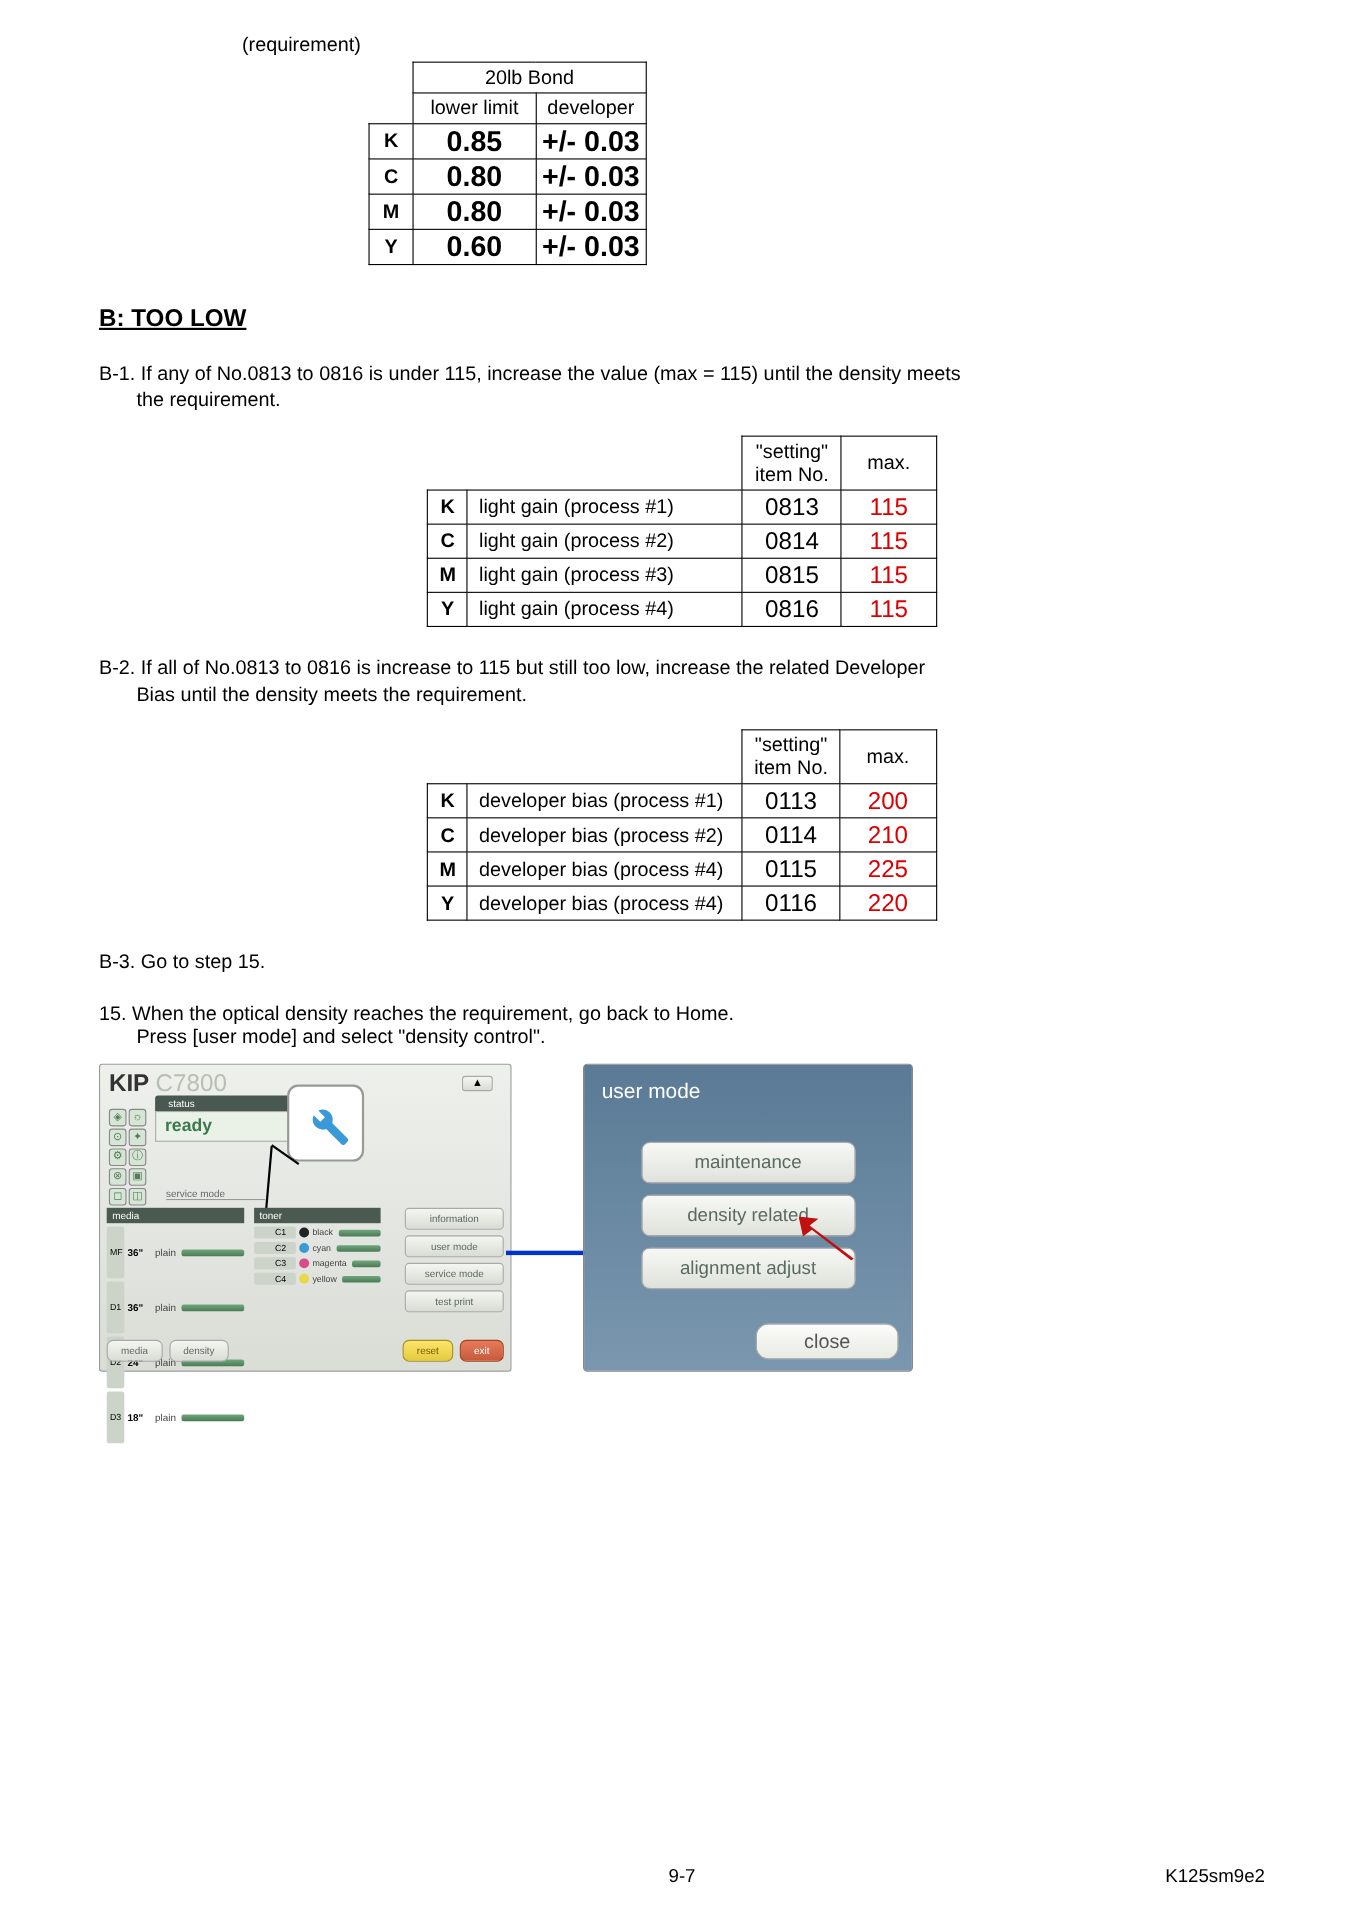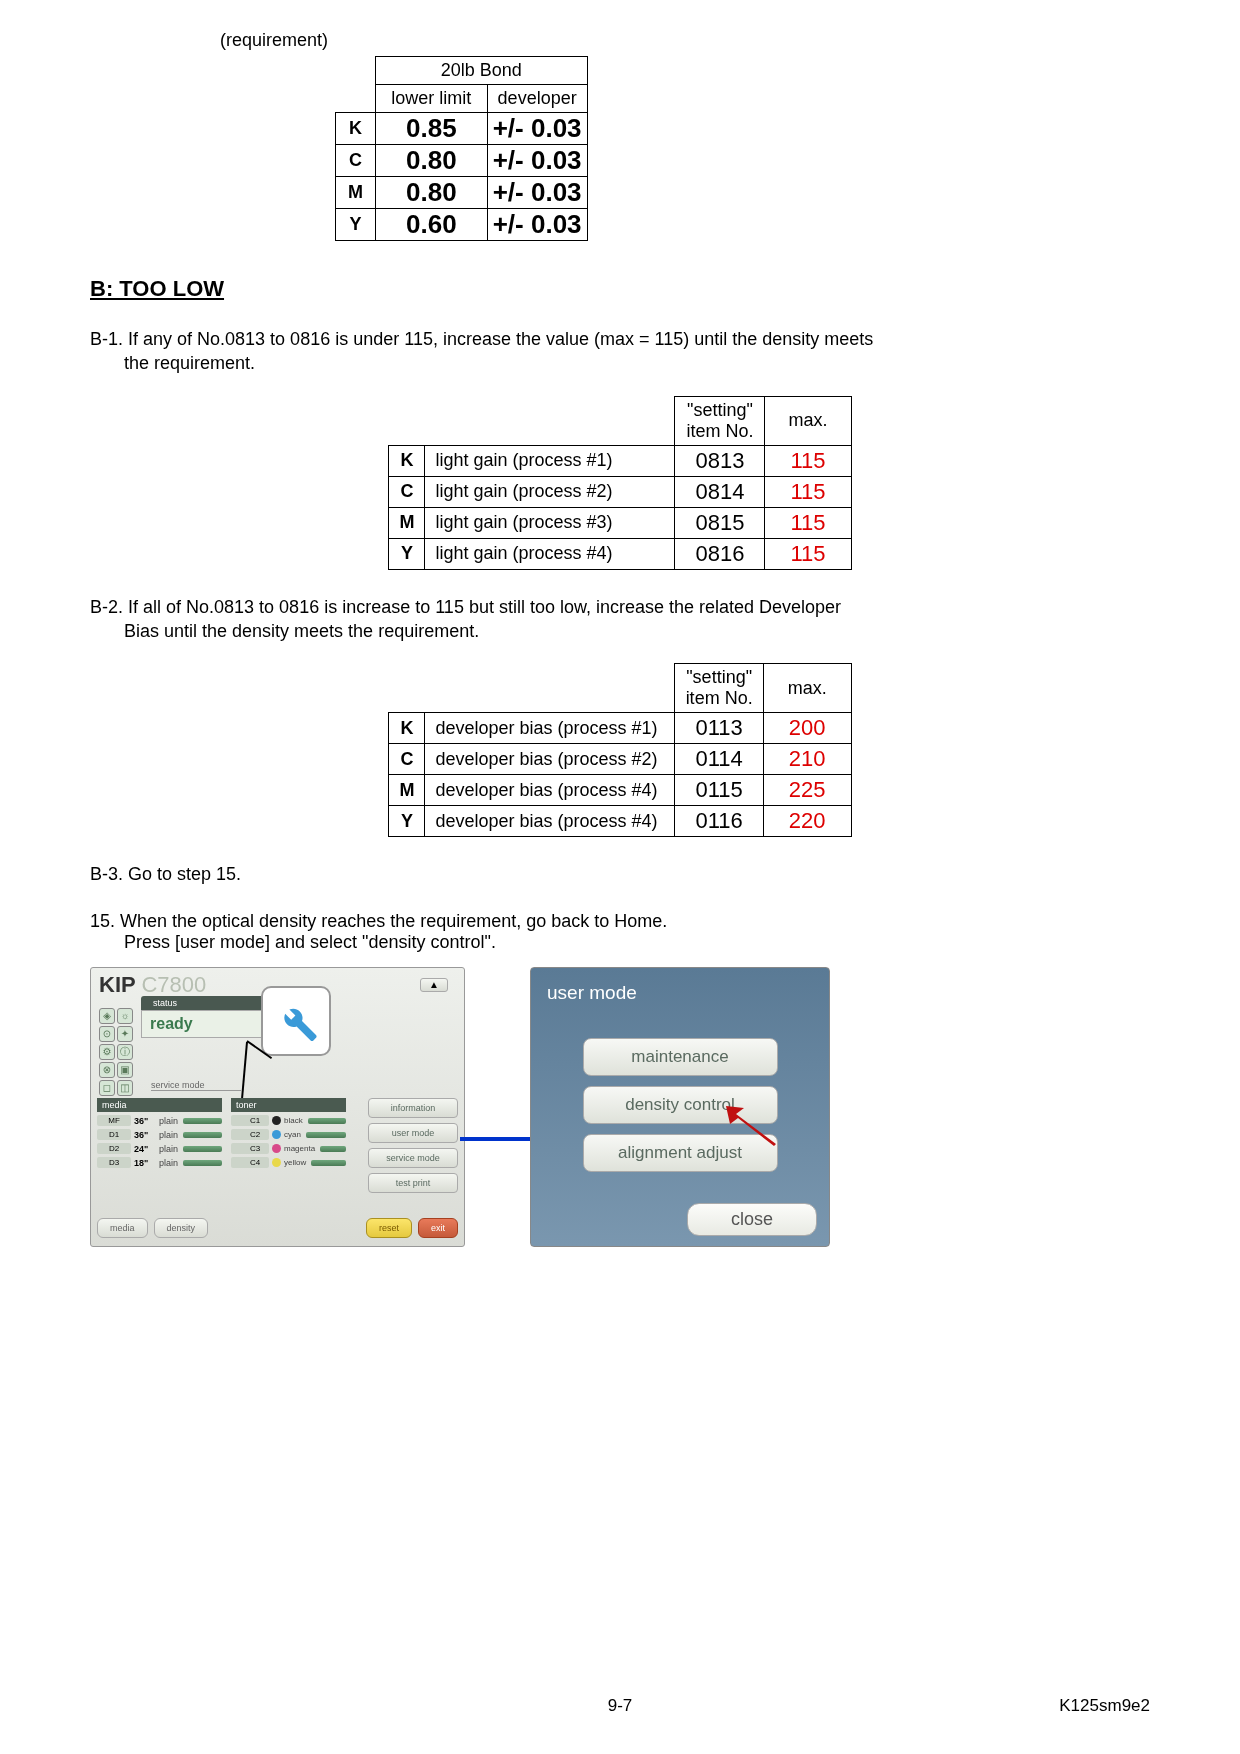--- a/index.html
+++ b/index.html
@@ -49,21 +49,21 @@
     .kip-title { font-size: 22px; font-weight: bold; color: #333; padding: 4px 8px 0 8px; }
     .kip-title .c7800 { font-weight: normal; color: #b7bfb2; }
     .status-box { position: absolute; left: 50px; top: 28px; width: 150px; background: #495850; color: #fff; font-size: 9px; padding: 2px 12px; border-radius: 3px 3px 0 0;}
     .ready-box { position: absolute; left: 50px; top: 42px; width: 150px; background: #eaf1e7; color: #3a7a4e; font-weight: bold; font-size: 16px; padding: 4px 8px; border: 1px solid #aaa; }
     .sm-label { position: absolute; left: 60px; top: 112px; font-size: 9px; color: #666; border-bottom: 1px solid #999; width: 90px; }
     .icon-grid { position: absolute; left: 8px; top: 40px; width: 40px; display: flex; flex-wrap: wrap; gap: 2px;}
     .icon-grid span { width: 16px; height: 16px; background: #d6e6d6; border: 1px solid #888; border-radius: 3px; display: inline-block; font-size: 10px; text-align:center; line-height: 14px; color:#5a7a5a;}
     .media-section { position: absolute; left: 6px; top: 130px; width: 125px; }
     .media-section .sec-title, .toner-section .sec-title { background: #4a5a50; color: #fff; font-size: 9px; padding: 2px 5px; }
     .media-row, .toner-row { display: flex; align-items: center; font-size: 9px; margin-top: 3px; gap: 3px;}
-    .media-row .slot { background: #ccd4c9; padding: 1px 3px; border-radius: 2px; width: 34px; text-align:center; font-size: 8px;}
+    .media-row .slot { background: #ccd4c9; padding: 19px 3px; border-radius: 2px; width: 16px; text-align:center; font-size: 8px;}
     .media-row .size { font-weight: bold; width: 22px; }
     .media-row .type { color: #444; }
     .media-row .bar, .toner-row .bar { height: 6px; background: linear-gradient(#6fa77d,#4a7a55); flex: 1; border-radius: 2px; margin-left: 2px;}
     .toner-section { position: absolute; left: 140px; top: 130px; width: 115px; }
     .toner-row .slot { background: #ccd4c9; padding: 1px 19px; border-radius: 2px; width: 16px; text-align:center; font-size: 8px;}
     .toner-row .dot { width: 9px; height: 9px; border-radius: 50%; display: inline-block; }
     .toner-row .name { color: #444; font-size: 8px; }
     .right-buttons { position: absolute; right: 6px; top: 130px; width: 90px; display: flex; flex-direction: column; gap: 5px;}
     .right-buttons .btn { background: linear-gradient(#f4f6f1,#d9dcd4); border: 1px solid #aaa; border-radius: 4px; font-size: 9px; text-align: center; padding: 4px 2px; color: #5a6a60;}
     .bottom-left { position: absolute; left: 6px; bottom: 8px; display: flex; gap: 6px;}
@@ -322,21 +322,21 @@
       <div class="exit">exit</div>
     </div>
   </div>
 
   <div class="blue-arrow"></div>
 
   <div class="screen-right">
     <div class="um-title">user mode</div>
     <div class="um-btns" id="um-btns">
         <div class="um-btn">maintenance</div>
-        <div class="um-btn">density control</div>
+        <div class="um-btn">density related</div>
         <div class="um-btn">alignment adjust</div>
       </div>
     <div class="um-close">close</div>
     <div class="red-arrow">
       <svg viewBox="0 0 55 40">
           <path fill="#c01010" d="M50 38 L10 8 L18 2 L0 0 L4 18 L12 12 L48 40 Z"></path>
         </svg>
     </div>
   </div>
 </div>

